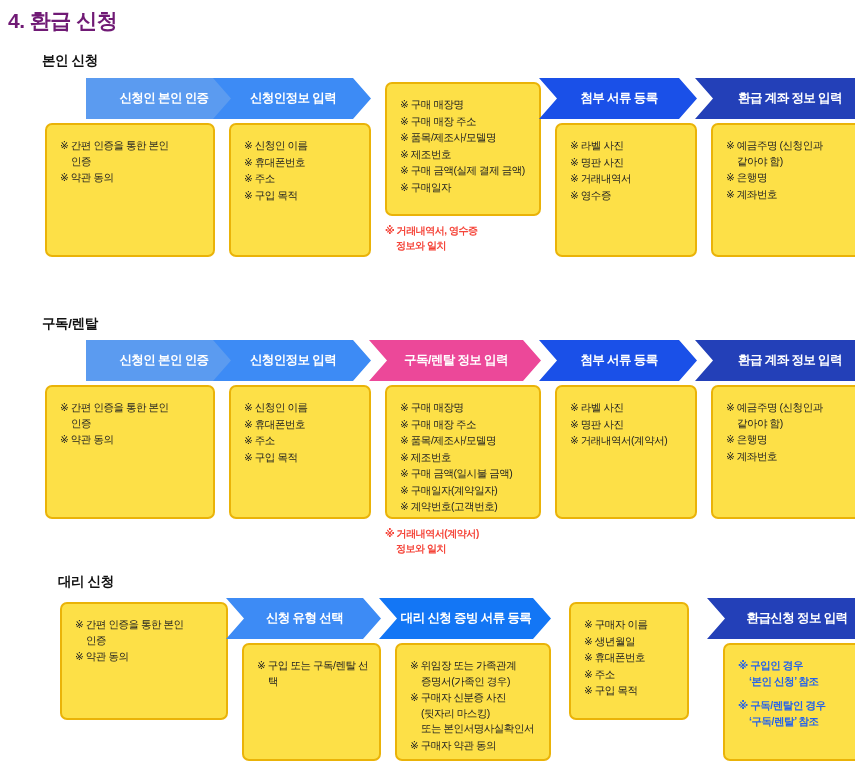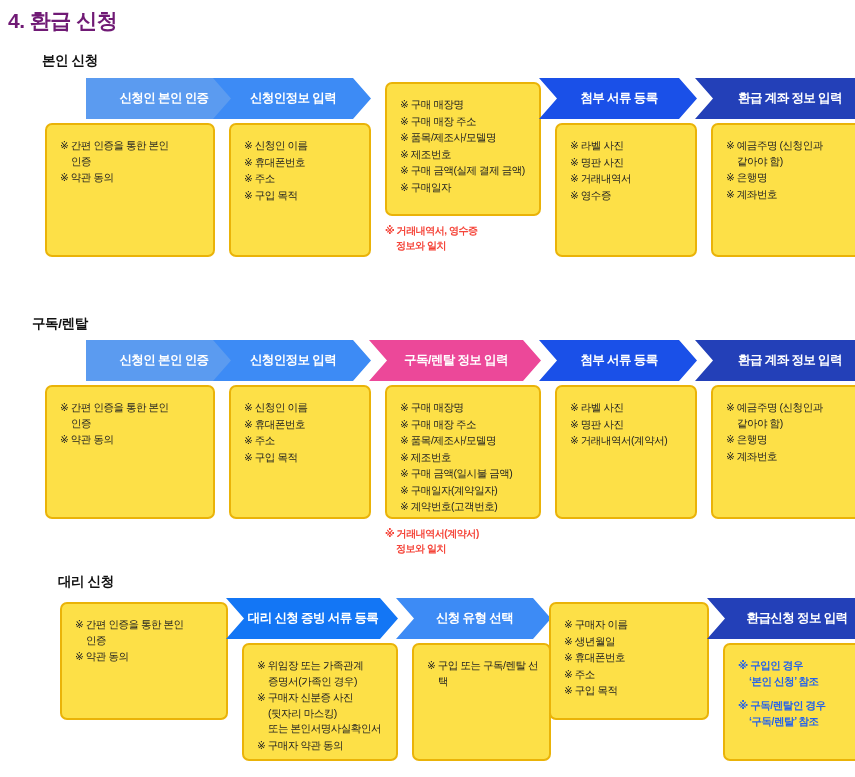--- a/index.html
+++ b/index.html
@@ -187,21 +187,21 @@
      같아야 함)</li>
           <li>※ 은행명</li>
           <li>※ 계좌번호</li>
         </ul>
       </div>
     </div>
   </div>
 </div>
 
 <div class="section" style="top:0;">
-  <div class="section-label" style="left:32px; top:315px;">구독/렌탈</div>
+  <div class="section-label" style="left:42px; top:315px;">구독/렌탈</div>
 
   <div class="flow" style="left:45px; top:340px;">
     <div class="step" style="width:170px;">
       <div class="chev first" style="background:#5b9bf0; width:170px;">신청인 본인 인증</div>
       <div class="card" style="height:134px;">
         <ul class="bullets">
           <li>※ 간편 인증을 통한 본인
      인증</li>
           <li>※ 약관 동의</li>
         </ul>
@@ -269,45 +269,45 @@
     <div class="step" style="width:168px;">
       <div class="card" style="height:118px;">
         <ul class="bullets">
           <li>※ 간편 인증을 통한 본인
      인증</li>
           <li>※ 약관 동의</li>
         </ul>
       </div>
     </div>
 
+    <div class="step" style="width:155px; margin-left:-2px;">
+      <div class="chev mid" style="background:#3d8bf5; width:155px;">신청 유형 선택</div>
+      <div class="card" style="height:118px; margin-left:16px; width:139px;">
+        <ul class="bullets">
+          <li>※ 구입 또는 구독/렌탈 선택</li>
+        </ul>
+      </div>
+    </div>
+
     <div class="step" style="width:172px; margin-left:-2px;">
       <div class="chev mid" style="background:#1376f5; width:172px;">대리 신청 증빙 서류 등록</div>
       <div class="card" style="height:118px; margin-left:16px; width:156px;">
         <ul class="bullets">
           <li>※ 위임장 또는 가족관계
      증명서(가족인 경우)</li>
           <li>※ 구매자 신분증 사진
      (뒷자리 마스킹)
      또는 본인서명사실확인서</li>
           <li>※ 구매자 약관 동의</li>
         </ul>
       </div>
     </div>
 
-    <div class="step" style="width:155px; margin-left:-2px;">
-      <div class="chev mid" style="background:#3d8bf5; width:155px;">신청 유형 선택</div>
-      <div class="card" style="height:118px; margin-left:16px; width:139px;">
-        <ul class="bullets">
-          <li>※ 구입 또는 구독/렌탈 선택</li>
-        </ul>
-      </div>
-    </div>
-
     <div class="step" style="width:160px; margin-left:-2px;">
-      <div class="card" style="height:118px; margin-left:0; width:160px;">
+      <div class="card" style="height:118px; margin-left:20px; width:120px;">
         <ul class="bullets">
           <li>※ 구매자 이름</li>
           <li>※ 생년월일</li>
           <li>※ 휴대폰번호</li>
           <li>※ 주소</li>
           <li>※ 구입 목적</li>
         </ul>
       </div>
     </div>
 

